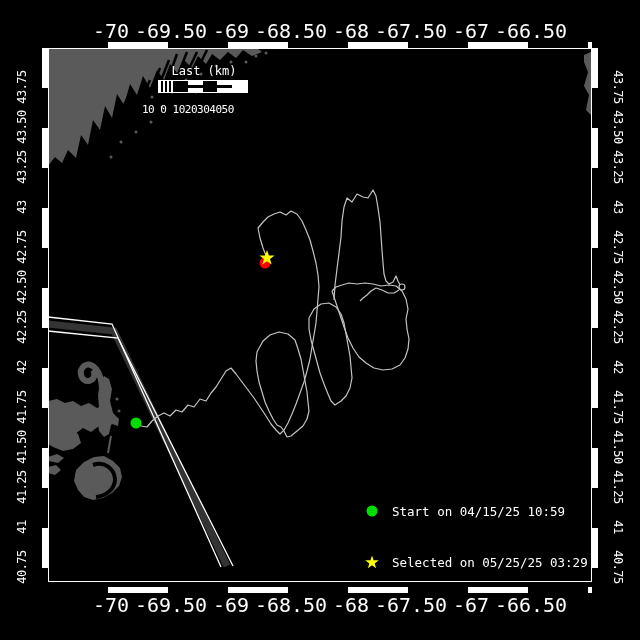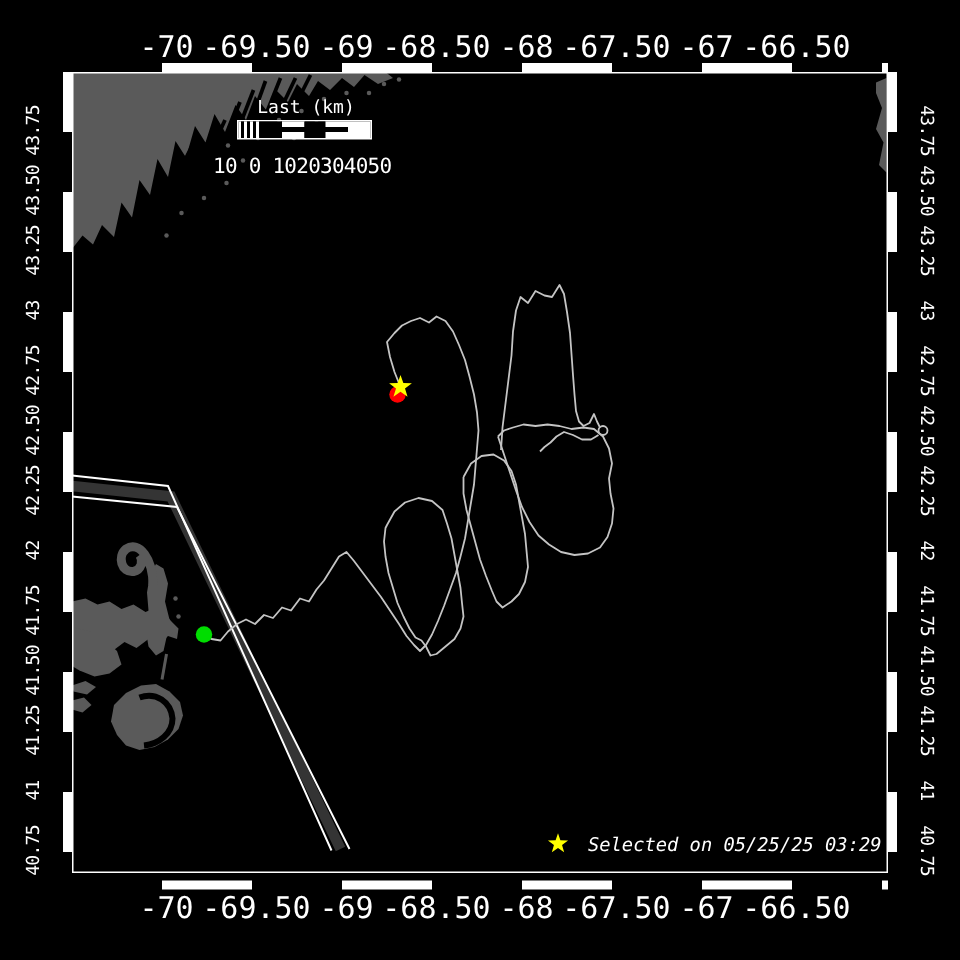--- a/index.html
+++ b/index.html
@@ -28,21 +28,21 @@
   .lat-label.right { transform:translate(-50%,-50%) rotate(90deg); }
   .scale-title { position:absolute; left:159px; top:64px; width:90px;
     text-align:center; font-size:12px; }
   .scalebar { position:absolute; left:158px; top:80px; width:88px; height:11px;
     border:1px solid #fff; display:flex; }
   .seg { height:100%; }
   .seg.hatch { background:repeating-linear-gradient(90deg,#fff 0 2px,#000 2px 4px); }
   .seg.black { background:#000; }
   .seg.stripe { background:linear-gradient(180deg,#fff 0 4px,#000 4px 7px,#fff 7px 11px); }
   .seg.white { background:#fff; }
-  .scale-labels { position:absolute; left:142px; top:103px; font-size:14px;
+  .scale-labels { position:absolute; left:142px; top:103px; font-size:11px;
     letter-spacing:-0.5px; white-space:nowrap; }
   .legend { position:absolute; left:358px; top:496px; width:240px; height:80px; }
   .legend-row { position:absolute; left:0; display:flex; align-items:center; height:18px; }
   .legend-row .lbl { margin-left:8px; font-size:12.5px; white-space:nowrap; }
 </style>
 </head>
 <body>
 
 <div class="stage">
 
@@ -180,21 +180,27 @@
     <div class="seg hatch" style="width:14px"></div>
     <div class="seg black" style="width:15px"></div>
     <div class="seg stripe" style="width:15px"></div>
     <div class="seg black" style="width:14px"></div>
     <div class="seg stripe" style="width:15px"></div>
     <div class="seg white" style="width:15px"></div>
   </div>
   <div class="scale-labels">10 0 1020304050</div>
 
   <div class="legend" id="legend">
-      <div class="legend-row" style="top: 57px; font-style: italic;">
+      <div class="legend-row" style="top: 6px;">
+        <svg width="26" height="16">
+          <circle cx="14" cy="8" r="5.5" fill="#00dd00"></circle>
+        </svg>
+        <span class="lbl">Start on 04/15/25 10:59</span>
+      </div>
+      <div class="legend-row" style="top: 57px;">
         <svg width="26" height="16">
           <polygon points="14.0,1.5 15.6,6.2 20.7,6.3 16.7,9.4 18.1,14.2 14.0,11.3 9.9,14.2 11.3,9.4 7.3,6.3 12.4,6.2" fill="#ffff00"></polygon>
         </svg>
         <span class="lbl">Selected on 05/25/25 03:29</span>
       </div>
     </div>
 
 </div>
 
 </body></html>

